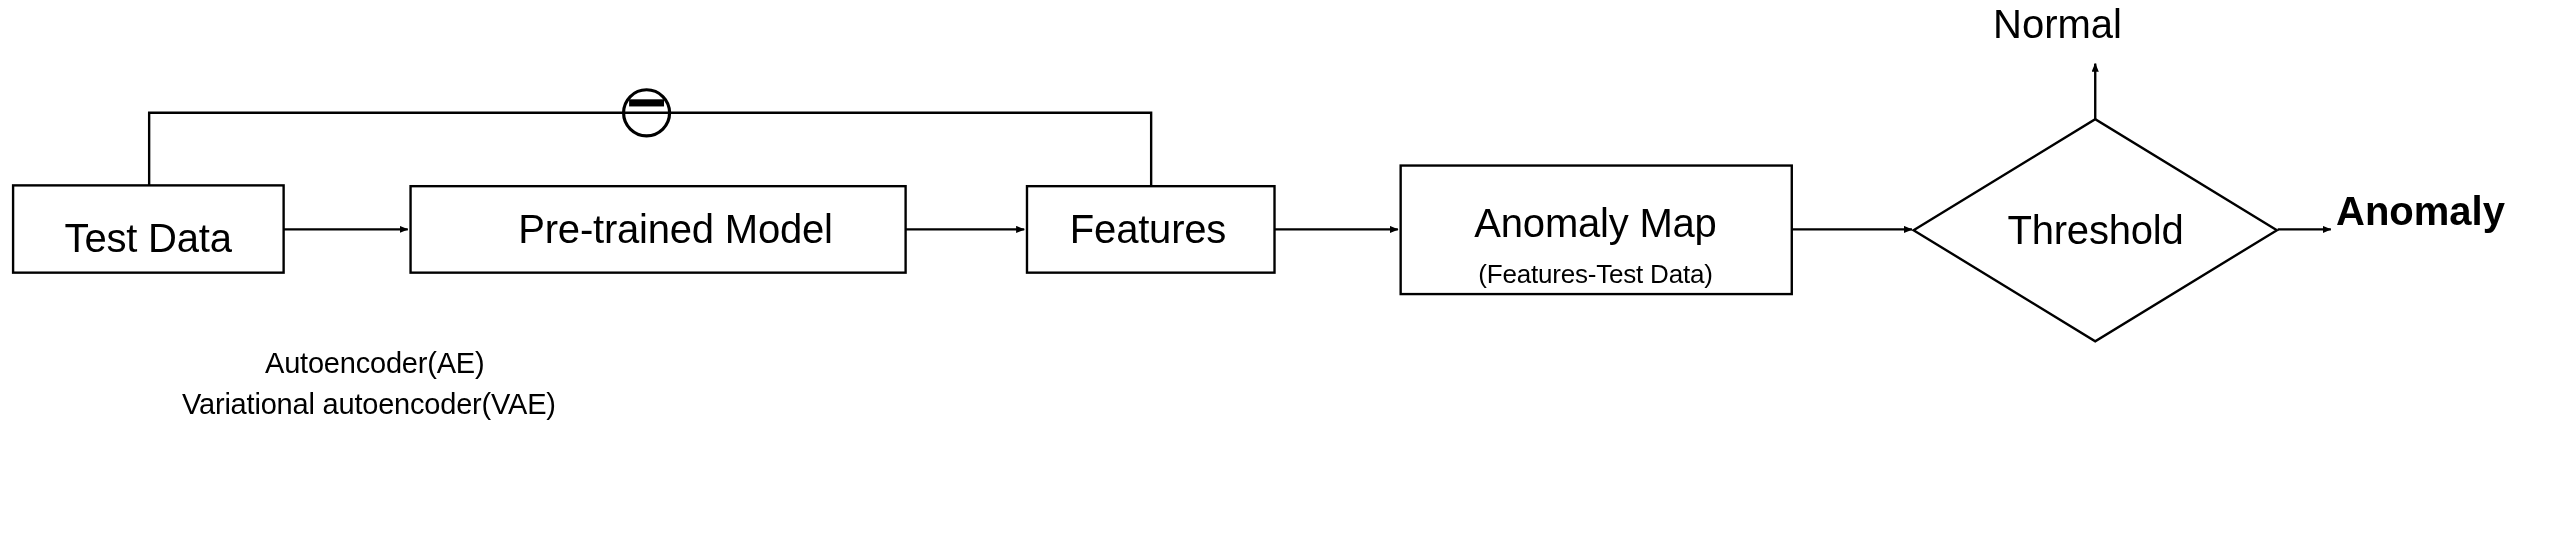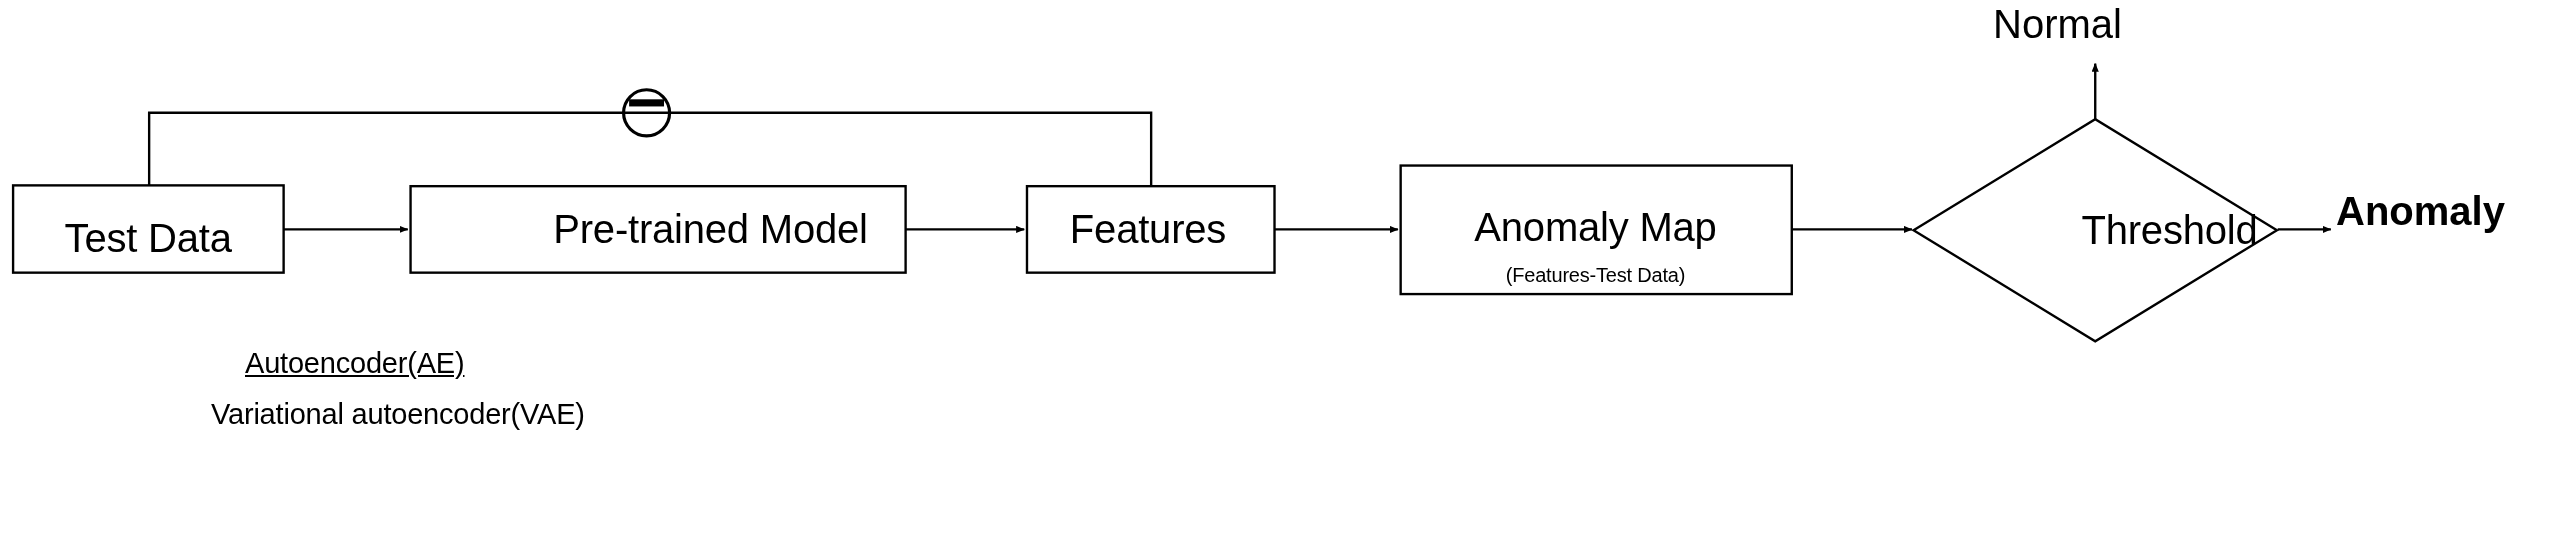--- a/index.html
+++ b/index.html
@@ -36,21 +36,21 @@
     text-align: center;
     pointer-events: none;
     white-space: nowrap;
     line-height: 1.05;
   }
   .node-title {
     font-size: 40px;
     letter-spacing: -0.2px;
   }
   .node-subtitle {
-    font-size: 20px;
+    font-size: 26px;
     letter-spacing: -0.2px;
     margin-top: 17px;
   }
   .free-label {
     position: absolute;
     white-space: nowrap;
     pointer-events: none;
     font-size: 40px;
   }
   .note-label {
@@ -98,40 +98,40 @@
 
     <line x1="2641" y1="150" x2="2641" y2="80" stroke="#000000" stroke-width="3" marker-end="url(#arrowhead)"></line>
 
     <line x1="2871" y1="289" x2="2938" y2="289" stroke="#000000" stroke-width="3" marker-end="url(#arrowhead)"></line>
   </svg>
 
   <div class="node-label" style="left:12.7px; top:185px; width:271px; height:105px;">
     <span class="node-title">Test Data</span>
   </div>
 
-  <div class="node-label" style="left:434px; top:186px; width:553px; height:86px;">
+  <div class="node-label" style="left:399px; top:186px; width:553px; height:86px;">
     <span class="node-title">Pre-trained Model</span>
   </div>
 
   <div class="node-label" style="left:1024px; top:186px; width:248px; height:86px;">
     <span class="node-title">Features</span>
   </div>
 
   <div class="node-label" style="left:1400px; top:165px; width:391px; height:161px;">
     <span class="node-title">Anomaly Map</span>
     <span class="node-subtitle">(Features-Test Data)</span>
   </div>
 
-  <div class="node-label" style="left:1988px; top:119px; width:363px; height:222px;">
+  <div class="node-label" style="left:1914px; top:119px; width:363px; height:222px;">
     <span class="node-title">Threshold</span>
   </div>
 
   <div class="free-label" style="left:1993px; top:1.6px;text-align:right;">Normal</div>
 
   <div class="free-label" style="left:2336px; top:189px;font-weight:bold;">Anomaly</div>
 
-  <div class="note-label" style="left:245px; top:347px;text-decoration:underline;">Autoencoder(AE)</div>
+  <div class="note-label" style="left:265px; top:347px;">Autoencoder(AE)</div>
 
-  <div class="note-label" style="left:182px; top:398px;margin-left:29px;">Variational autoencoder(VAE)</div>
+  <div class="note-label" style="left:182px; top:388px;">Variational autoencoder(VAE)</div>
 
 
 </div>
 
 
 </body></html>

